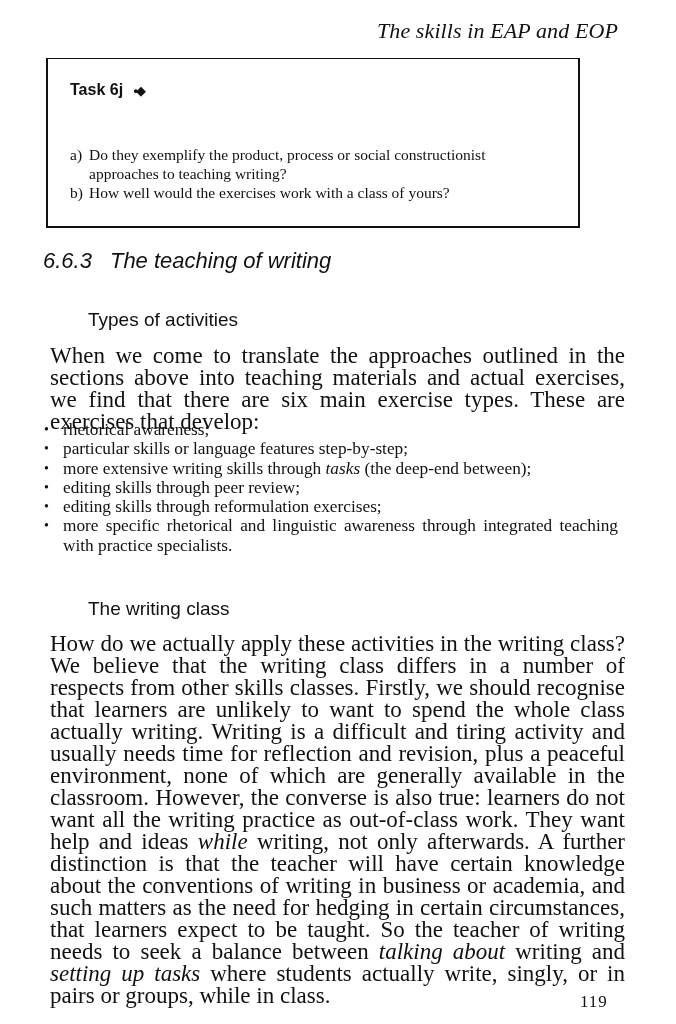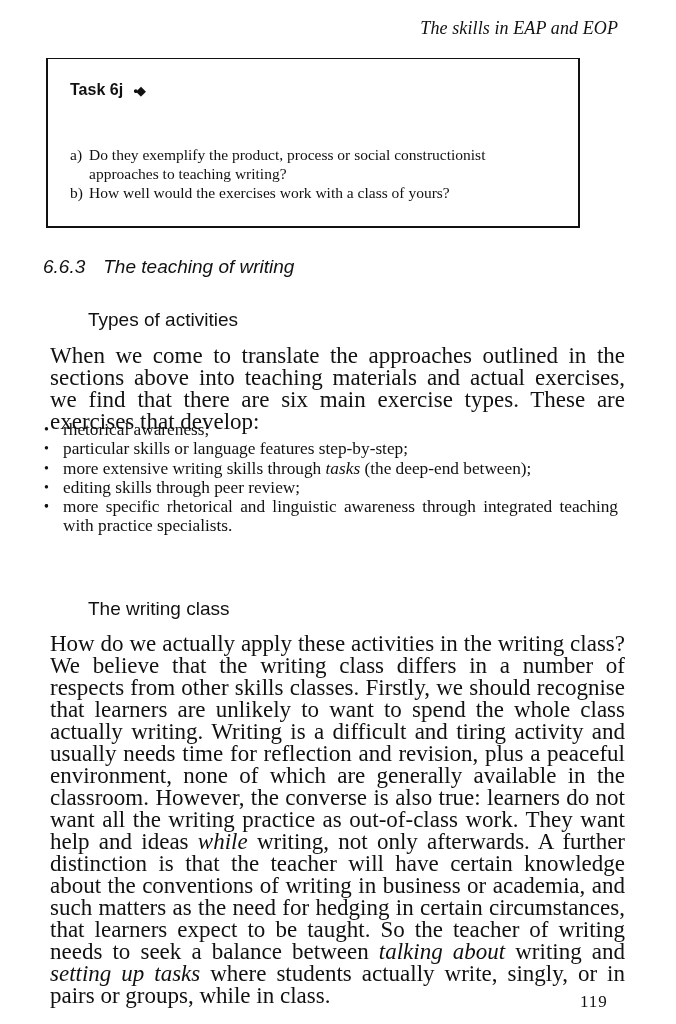--- a/index.html
+++ b/index.html
@@ -3,44 +3,44 @@
   <meta charset="utf-8">
   <style>
     html, body { margin: 0; padding: 0; background: #ffffff; }
     body {
       width: 676px; height: 1024px; position: relative; overflow: hidden;
       color: #111111;
       font-family: "Liberation Serif", "DejaVu Serif", serif;
     }
     .running-head {
       position: absolute; right: 58px; top: 18px;
-      font-style: italic; font-size: 18px; letter-spacing: 0.1px;
+      font-style: italic; font-size: 22px; letter-spacing: 0.1px;
     }
     .task-box {
       position: absolute; left: 46px; top: 58px; width: 534px; height: 170px;
       border: 2px solid #111; border-top-width: 1.5px; box-sizing: border-box;
     }
     .task-title {
       position: absolute; left: 22px; top: 22px;
       font-family: "Liberation Sans", "DejaVu Sans", sans-serif;
       font-weight: bold; font-size: 16px;
     }
     .task-title .arrow-icon { display: inline-block; margin-left: 6px; font-size: 13px; letter-spacing: -2px; }
     .task-intro { position: absolute; left: 22px; top: 58px; font-size: 15.5px; }
     .task-q { position: absolute; left: 22px; width: 520px; font-size: 15.5px; line-height: 19px; text-align: justify; }
     .task-q .q-letter { display: inline-block; width: 19px; }
     .task-q .q-text { display: inline; }
     .task-q.a { top: 86px; }
     .task-q.a .cont { padding-left: 19px; display: block; }
     .task-q.b { top: 124px; }
 
     .section-heading {
-      position: absolute; left: 43px; top: 256px;
+      position: absolute; left: 43px; top: 248px;
       font-family: "Liberation Sans", "DejaVu Sans", sans-serif;
-      font-style: italic; font-size: 19px; font-weight: normal;
+      font-style: italic; font-size: 22px; font-weight: normal;
     }
     .section-heading .num { margin-right: 18px; }
     .subheading {
       position: absolute; left: 43px;
       font-family: "Liberation Sans", "DejaVu Sans", sans-serif;
       font-size: 19px;
       margin-left: 45px;
     }
     .sub1 { top: 309px; }
     .sub2 { top: 598px; }
@@ -87,20 +87,20 @@
 </div>
 
 <div class="subheading sub1">Types of activities</div>
 <div class="para para1">When we come to translate the approaches outlined in the sections above into teaching materials and actual exercises, we find that there are six main exercise types. These are exercises that develop:</div>
 
 <ul class="bullets">
   <li><span class="bullet-icon">•</span><span>rhetorical awareness;</span></li>
   <li><span class="bullet-icon">•</span><span>particular skills or language features step-by-step;</span></li>
   <li><span class="bullet-icon">•</span><span>more extensive writing skills through </span><em>tasks</em><span> (the deep-end between);</span></li>
   <li><span class="bullet-icon">•</span><span>editing skills through peer review;</span></li>
-  <li><span class="bullet-icon">•</span></li>
+  <li><span class="bullet-icon">•</span><span>editing skills through reformulation exercises;</span></li>
   <li><span class="bullet-icon">•</span><span>more specific rhetorical and linguistic awareness through integrated teaching with practice specialists.</span></li>
 </ul>
 
 <div class="subheading sub2">The writing class</div>
 <div class="para para2"><span>How do we actually apply these activities in the writing class? We believe that the writing class differs in a number of respects from other skills classes. Firstly, we should recognise that learners are unlikely to want to spend the whole class actually writing. Writing is a difficult and tiring activity and usually needs time for reflection and revision, plus a peaceful environment, none of which are generally available in the classroom. However, the converse is also true: learners do not want all the writing practice as out-of-class work. They want help and ideas </span><em>while</em><span> writing, not only afterwards. A further distinction is that the teacher will have certain knowledge about the conventions of writing in business or academia, and such matters as the need for hedging in certain circumstances, that learners expect to be taught. So the teacher of writing needs to seek a balance between </span><em>talking about</em><span> writing and </span><em>setting up tasks</em><span> where students actually write, singly, or in pairs or groups, while in class.</span></div>
 
 <div class="page-number">119</div>
 
 </body></html>

